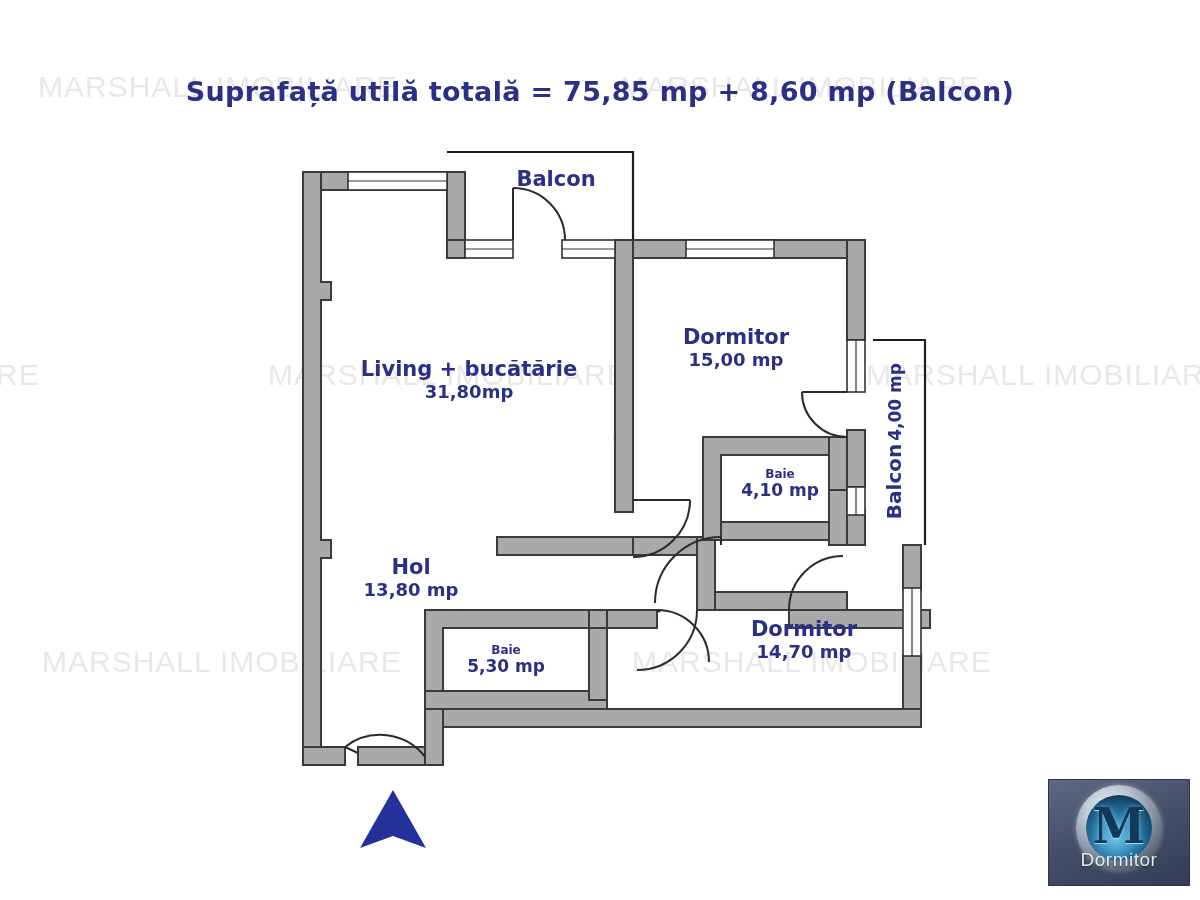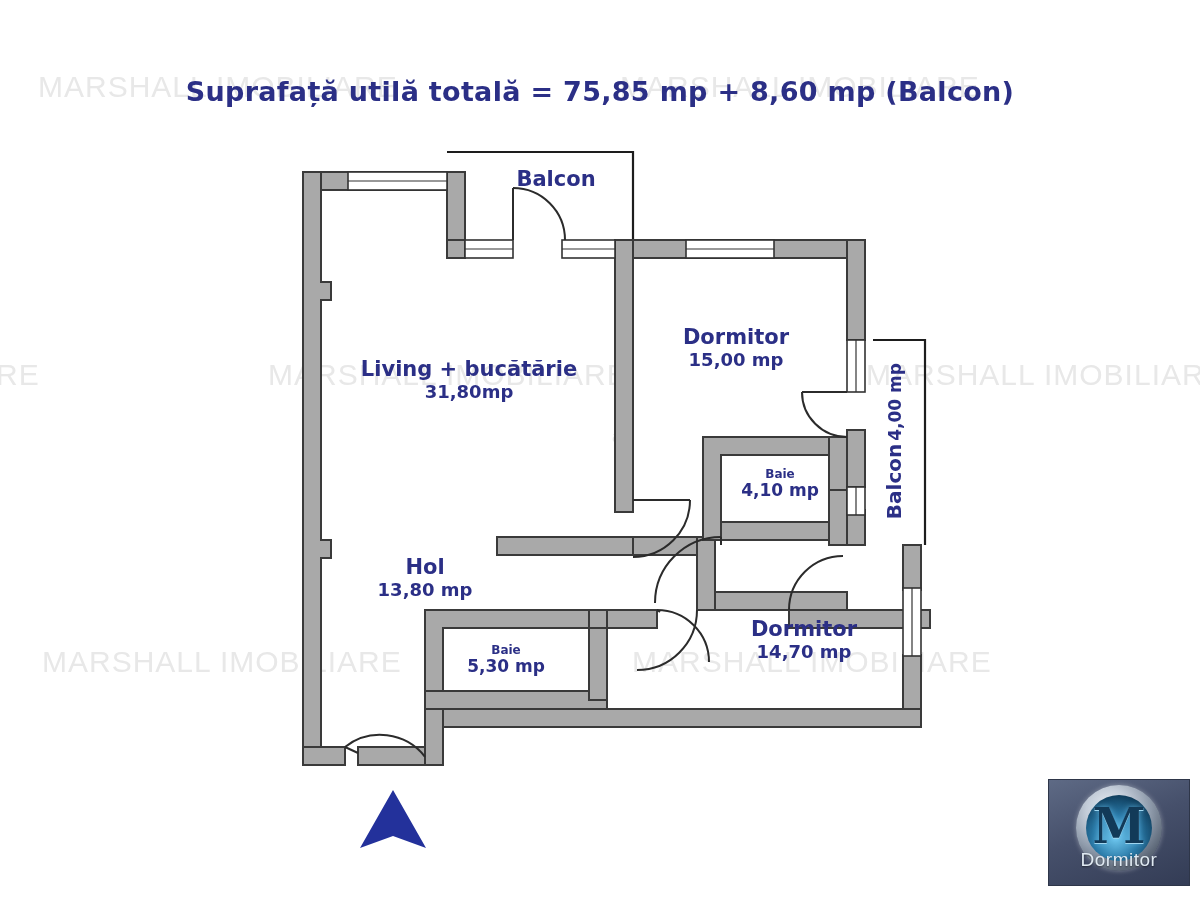--- a/index.html
+++ b/index.html
@@ -301,21 +301,21 @@
   <span class="rl-area">4,10 mp</span>
 </div>
 
 <div class="room-label vertical" style="left:814px; top:428px; width:160px;">
   <span class="rl-inner">
     <span class="rl-name">Balcon</span>
     <span class="rl-area">4,00 mp</span>
   </span>
 </div>
 
-<div class="room-label" style="left:350px; top:556px; width:150px;">
+<div class="room-label" style="left:336px; top:556px; width:150px;">
   <span class="rl-name">Hol</span>
   <span class="rl-area">13,80 mp</span>
 </div>
 
 <div class="room-label small" style="left:446px; top:644px; width:120px;">
   <span class="rl-name">Baie</span>
   <span class="rl-area">5,30 mp</span>
 </div>
 
 <div class="room-label" style="left:724px; top:618px; width:160px;">

